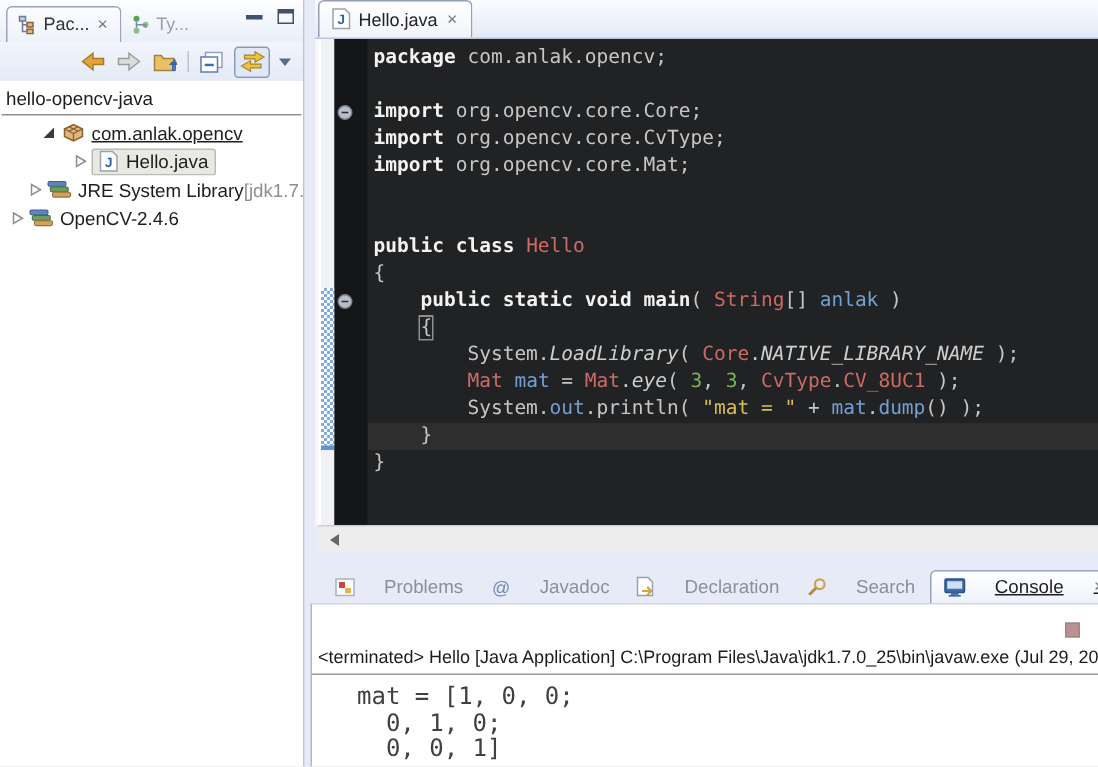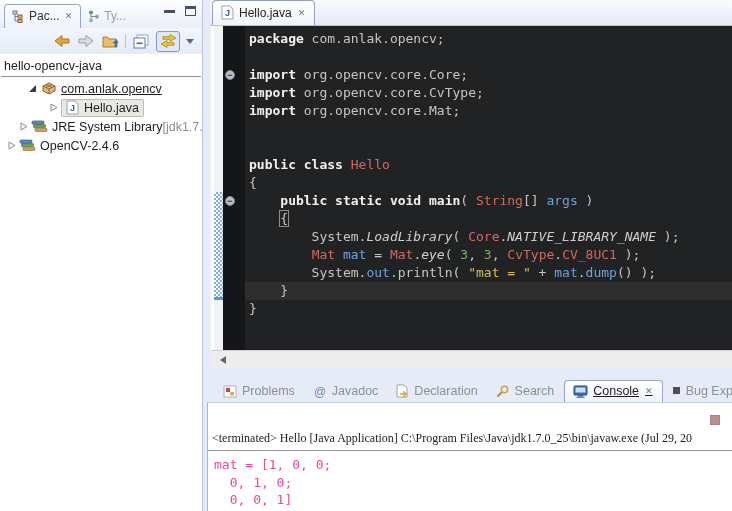--- a/index.html
+++ b/index.html
@@ -69,32 +69,32 @@
   .tk-bx { box-shadow:0 0 0 1px #8e8e8e; }
   .hscroll { position:absolute; left:2px; right:0; bottom:0; height:18px; background:#ededee;
     border-top:1px solid #cfcfd4; display:flex; align-items:center; }
   .harrow { width:0; height:0; border:4px solid transparent; border-right:6px solid #666;
     margin-left:4px; }
 
   
   #bottom-panel { position:absolute; left:207px; top:378px; right:0; bottom:0; }
   .btab-strip { height:24px; display:flex; align-items:flex-end; gap:2px; padding-left:8px;
     overflow:hidden; white-space:nowrap; }
-  .btab { display:flex; align-items:center; gap:5px; font-size:12.5px; color:#8a8f99;
+  .btab { display:flex; align-items:center; gap:19px; font-size:12.5px; color:#8a8f99;
     padding:3px 8px 4px 8px; flex:none; }
   .btab.active { background:linear-gradient(#ffffff,#eef2fa); border:1px solid #98a5bc;
     border-bottom:none; border-radius:4px 4px 0 0; color:#1e1e1e;text-decoration:underline; }
   .bcontent { position:absolute; left:0; top:24px; right:0; bottom:0; background:#fff;
     border-left:1px solid #a9b7ce; border-top:1px solid #cdd5e5; }
   .term-btn { position:absolute; right:12px; top:12px; width:10px; height:10px;
     background:#bb9090; border:1px solid #a58282; }
   .status { margin-top:26px; font-size:12px; color:#1c1c1c; padding:2px 2px 4px 4px;
-    border-bottom:1px solid #9a9a9a; white-space:nowrap; overflow:hidden;font-family:Liberation Serif, serif; }
-  .console-out { font-family:"DejaVu Sans Mono", monospace; font-size:13px; color:#ec4899;
-    padding:5px 0 0 6px; }
+    border-bottom:1px solid #9a9a9a; white-space:nowrap; overflow:hidden; }
+  .console-out { font-family:"DejaVu Sans Mono", monospace; font-size:16px; color:#404040;
+    padding:5px 0 0 6px;margin-left:24px; }
   .console-out div { line-height:17.5px; white-space:pre; }
 
   .chev { width:0; height:0; border:4px solid transparent; border-top:5px solid #566b8f; margin-top:4px; }
   svg { display:block; }
 </style>
 </head>
 <body>
 
 <div id="left-panel">
   <div class="ptab-strip">
@@ -252,21 +252,21 @@
       <div class="code" id="code-area">
           <div class="cline"><span class="tk-kw">package</span><span class="tk-pl"> com.anlak.opencv;</span></div>
           <div class="cline"></div>
           <div class="cline"><span class="tk-kw">import</span><span class="tk-pl"> org.opencv.core.Core;</span></div>
           <div class="cline"><span class="tk-kw">import</span><span class="tk-pl"> org.opencv.core.CvType;</span></div>
           <div class="cline"><span class="tk-kw">import</span><span class="tk-pl"> org.opencv.core.Mat;</span></div>
           <div class="cline"></div>
           <div class="cline"></div>
           <div class="cline"><span class="tk-kw">public class</span><span class="tk-pl"> </span><span class="tk-ty">Hello</span></div>
           <div class="cline"><span class="tk-pl">{</span></div>
-          <div class="cline"><span class="tk-pl">    </span><span class="tk-kw">public static void main</span><span class="tk-pl">( </span><span class="tk-ty">String</span><span class="tk-pl">[] </span><span class="tk-va">args</span><span class="tk-pl"> )</span></div>
+          <div class="cline"><span class="tk-pl">    </span><span class="tk-kw">public static void main</span><span class="tk-pl">( </span><span class="tk-ty">String</span><span class="tk-pl">[] </span><span class="tk-va">anlak</span><span class="tk-pl"> )</span></div>
           <div class="cline"><span class="tk-pl">    </span><span class="tk-bx">{</span></div>
           <div class="cline"><span class="tk-pl">        System.</span><span class="tk-it">LoadLibrary</span><span class="tk-pl">( </span><span class="tk-ty">Core</span><span class="tk-pl">.</span><span class="tk-it">NATIVE_LIBRARY_NAME</span><span class="tk-pl"> );</span></div>
           <div class="cline"><span class="tk-pl">        </span><span class="tk-ty">Mat</span><span class="tk-pl"> </span><span class="tk-va">mat</span><span class="tk-pl"> = </span><span class="tk-ty">Mat</span><span class="tk-pl">.</span><span class="tk-it">eye</span><span class="tk-pl">( </span><span class="tk-nu">3</span><span class="tk-pl">, </span><span class="tk-nu">3</span><span class="tk-pl">, </span><span class="tk-ty">CvType</span><span class="tk-pl">.</span><span class="tk-ty">CV_8UC1</span><span class="tk-pl"> );</span></div>
           <div class="cline"><span class="tk-pl">        System.</span><span class="tk-va">out</span><span class="tk-pl">.println( </span><span class="tk-st">"mat = "</span><span class="tk-pl"> + </span><span class="tk-va">mat</span><span class="tk-pl">.</span><span class="tk-va">dump</span><span class="tk-pl">() );</span></div>
           <div class="cline current"><span class="tk-pl">    }</span></div>
           <div class="cline"><span class="tk-pl">}</span></div>
         </div>
     </div>
   </div>
   <div class="hscroll">

